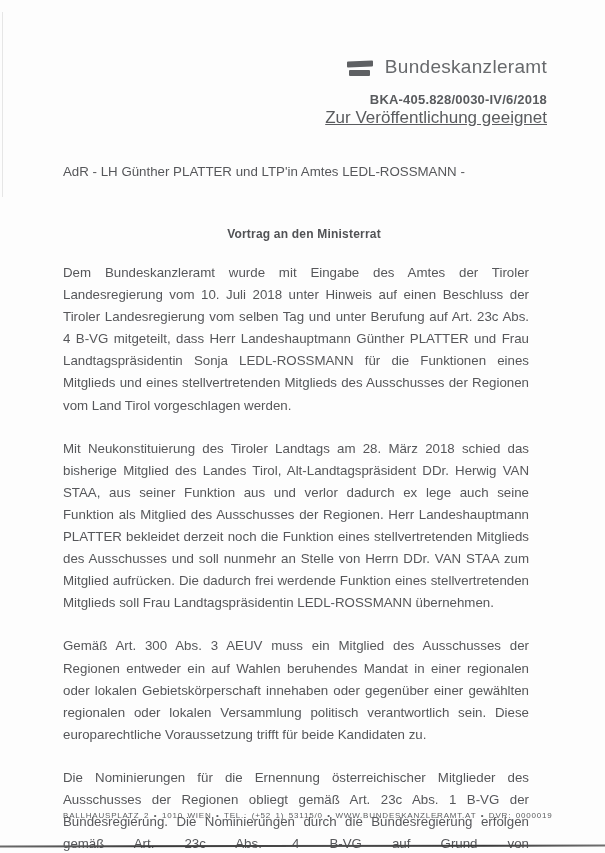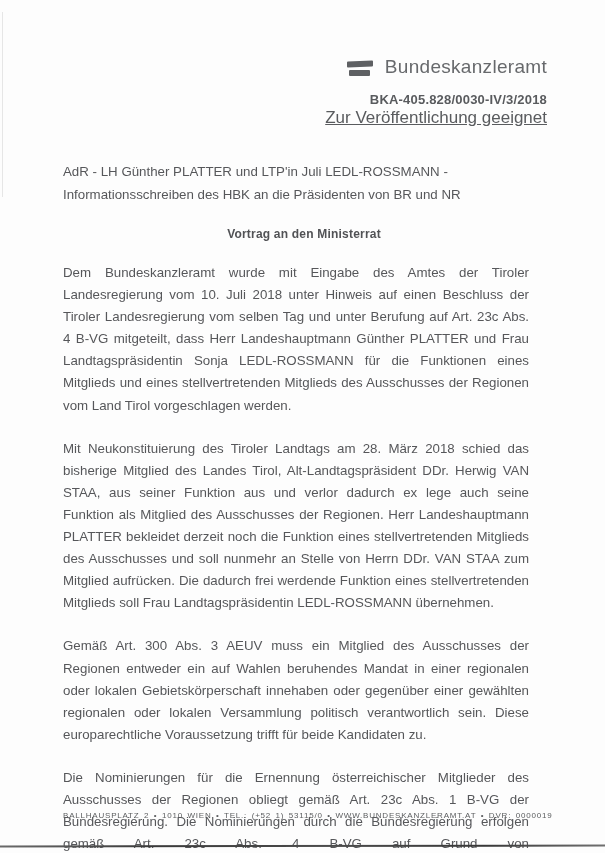--- a/index.html
+++ b/index.html
@@ -151,27 +151,26 @@
 
   <div class="header-brand">
     <div class="logo">
       <div class="bar-top"></div>
       <div class="bar-bottom"></div>
     </div>
     <div class="brand-text">Bundeskanzleramt</div>
   </div>
 
   <div class="ref-block">
-    <div class="ref-number">BKA-405.828/0030-IV/3/2018</div>
+    <div class="ref-number">BKA-405.828/0030-IV/6/2018</div>
     <div class="pub-note">Zur Veröffentlichung geeignet</div>
   </div>
 
   <div class="subject">
-    <div>AdR - LH Günther PLATTER und LTP'in Juli LEDL-ROSSMANN -</div>
-    <div>Informationsschreiben des HBK an die Präsidenten von BR und NR</div>
+    <div>AdR - LH Günther PLATTER und LTP'in Amtes LEDL-ROSSMANN -</div>
   </div>
 
   <div class="doc-title">Vortrag an den Ministerrat</div>
 
   <div class="body-text">
     <p>Dem Bundeskanzleramt wurde mit Eingabe des Amtes der Tiroler Landesregierung vom 10. Juli 2018 unter Hinweis auf einen Beschluss der Tiroler Landesregierung vom selben Tag und unter Berufung auf Art. 23c Abs. 4 B-VG mitgeteilt, dass Herr Landeshauptmann Günther PLATTER und Frau Landtagspräsidentin Sonja LEDL-ROSSMANN für die Funktionen eines Mitglieds und eines stellvertretenden Mitglieds des Ausschusses der Regionen vom Land Tirol vorgeschlagen werden.</p>
     <p>Mit Neukonstituierung des Tiroler Landtags am 28. März 2018 schied das bisherige Mitglied des Landes Tirol, Alt-Landtagspräsident DDr. Herwig VAN STAA, aus seiner Funktion aus und verlor dadurch ex lege auch seine Funktion als Mitglied des Ausschusses der Regionen. Herr Landeshauptmann PLATTER bekleidet derzeit noch die Funktion eines stellvertretenden Mitglieds des Ausschusses und soll nunmehr an Stelle von Herrn DDr. VAN STAA zum Mitglied aufrücken. Die dadurch frei werdende Funktion eines stellvertretenden Mitglieds soll Frau Landtagspräsidentin LEDL-ROSSMANN übernehmen.</p>
     <p>Gemäß Art. 300 Abs. 3 AEUV muss ein Mitglied des Ausschusses der Regionen entweder ein auf Wahlen beruhendes Mandat in einer regionalen oder lokalen Gebietskörperschaft innehaben oder gegenüber einer gewählten regionalen oder lokalen Versammlung politisch verantwortlich sein. Diese europarechtliche Voraussetzung trifft für beide Kandidaten zu.</p>
     <p class="cut-off">Die Nominierungen für die Ernennung österreichischer Mitglieder des Ausschusses der Regionen obliegt gemäß Art. 23c Abs. 1 B-VG der Bundesregierung. Die Nominierungen durch die Bundesregierung erfolgen gemäß Art. 23c Abs. 4 B-VG auf Grund von</p>
   </div>

